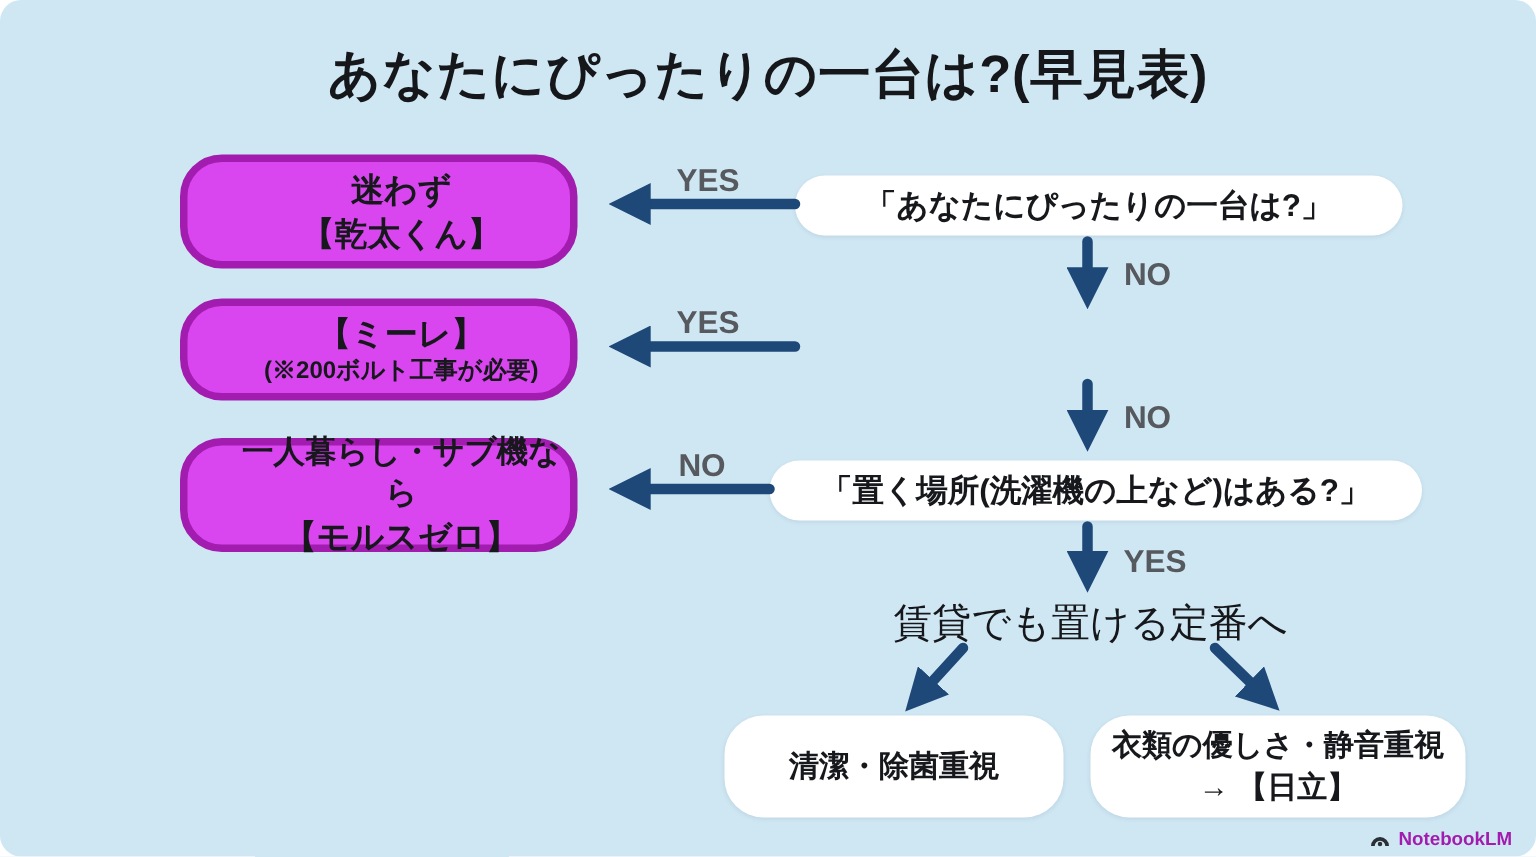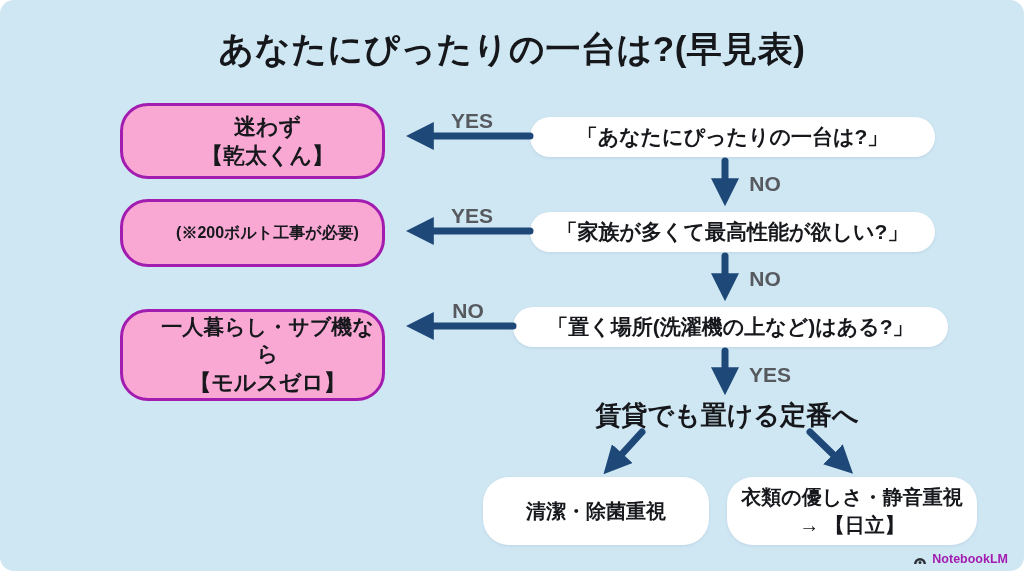--- a/index.html
+++ b/index.html
@@ -8,47 +8,47 @@
     background:#cfe7f3; border-radius:14px; overflow:hidden;
     font-family:"Liberation Sans", sans-serif; color:#16181c;
   }
   .title {
     position:absolute; top:26px; left:0; width:100%;
     text-align:center; font-size:35px; font-weight:800;
     letter-spacing:0.5px; color:#15171b;
   }
   .result-box {
     position:absolute; left:120px; width:265px; box-sizing:border-box;
-    background:#f9a8d4; border:3px solid #a21caf; border-radius:28px;
+    background:#d946ef; border:5px solid #a21caf; border-radius:28px;
     display:flex; flex-direction:column; align-items:center; justify-content:center;
     font-weight:800; text-align:center; line-height:1.32;padding-left:30px;
   }
   .result-box .l1, .result-box .l2 { font-size:22px; }
   #result-1 { top:103px; height:76px; }
   #result-2 { top:199px; height:68px; }
   #result-2 .l2 { font-size:16px; }
-  #result-3 { top:292px; height:92px;margin-top:17px; }
+  #result-3 { top:292px; height:76px; }
   #result-3 .l1 { font-size:21px; }
   .question-pill {
     position:absolute; background:#ffffff; border-radius:24px;
     display:flex; align-items:center; justify-content:center;
     font-weight:800; font-size:21px; white-space:nowrap;
     box-shadow:0 1px 3px rgba(40,70,100,0.10);
   }
   #question-1 { left:530px; top:117px; width:405px; height:40px; }
   #question-2 { left:530px; top:212px; width:405px; height:40px; }
   #question-3 { left:513px; top:307px; width:435px; height:40px; }
   .branch-label {
     position:absolute; transform:translate(-50%,-50%);
     font-weight:800; font-size:21px; color:#56595e; white-space:nowrap;
   }
   .arrow-layer { position:absolute; left:0; top:0; width:1024px; height:571px; }
   .fallback-heading {
     position:absolute; left:727px; top:398px; transform:translateX(-50%);
-    font-size:26px; font-weight:700; white-space:nowrap; color:#15171b;
+    font-size:26px; font-weight:400; white-space:nowrap; color:#15171b;
   }
   .option-pill {
     position:absolute; top:477px; height:68px; background:#ffffff; border-radius:26px;
     display:flex; flex-direction:column; align-items:center; justify-content:center;
     font-weight:800; font-size:20px; text-align:center; line-height:1.4;
     box-shadow:0 1px 3px rgba(40,70,100,0.10);
   }
   #option-1 { left:483px; width:226px;gap:12px; }
   #option-2 { left:727px; width:250px;text-align:right; }
   .watermark {
@@ -63,29 +63,29 @@
 
 <div class="stage">
 
   <div class="title">あなたにぴったりの一台は?(早見表)</div>
 
   <div class="result-box" id="result-1">
     <div class="l1">迷わず</div>
     <div class="l2">【乾太くん】</div>
   </div>
   <div class="result-box" id="result-2">
+    <div class="l1">【ミーレ】</div>
     <div class="l2">(※200ボルト工事が必要)</div>
   </div>
   <div class="result-box" id="result-3">
     <div class="l1">一人暮らし・サブ機なら</div>
     <div class="l2">【モルスゼロ】</div>
   </div>
 
   <div class="question-pill" id="question-1">「あなたにぴったりの一台は?」</div>
-  <div class="question-pill" id="question-2">「家族が多くて最高性能が欲しい?」</div>
   <div class="question-pill" id="question-3">「置く場所(洗濯機の上など)はある?」</div>
 
   <svg class="arrow-layer" viewBox="0 0 1024 571" aria-hidden="true">
     <defs>
       <marker id="ah" viewBox="0 0 10 10" refX="6" refY="5" markerWidth="4" markerHeight="4" orient="auto-start-reverse">
         <path d="M0,0 L10,5 L0,10 z" fill="#1e4878"></path>
       </marker>
     </defs>
     <g stroke="#1e4878" stroke-width="7" stroke-linecap="round" fill="none">
       <path d="M530 136 L417 136" marker-end="url(#ah)"></path>

